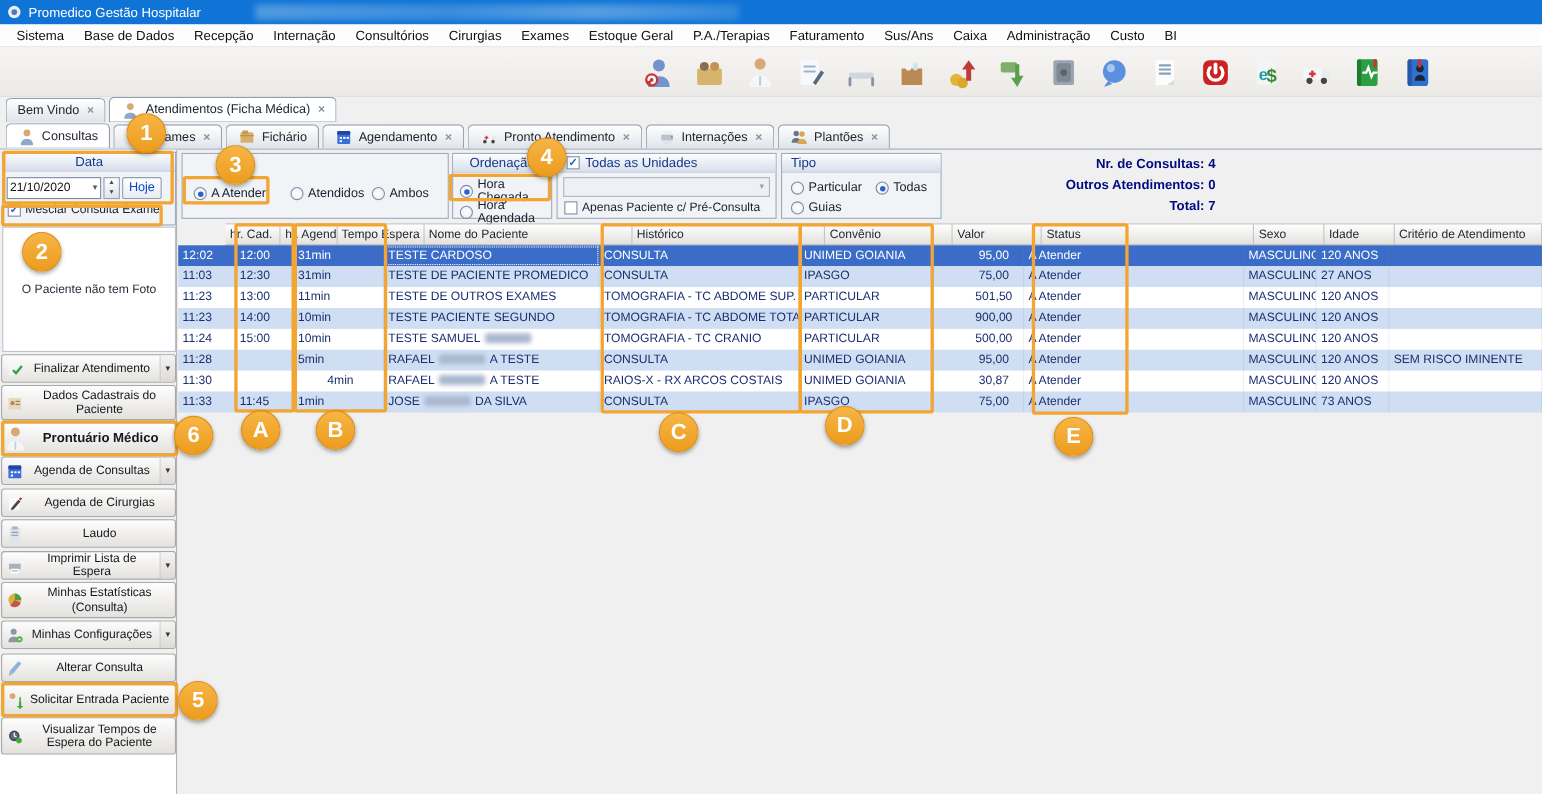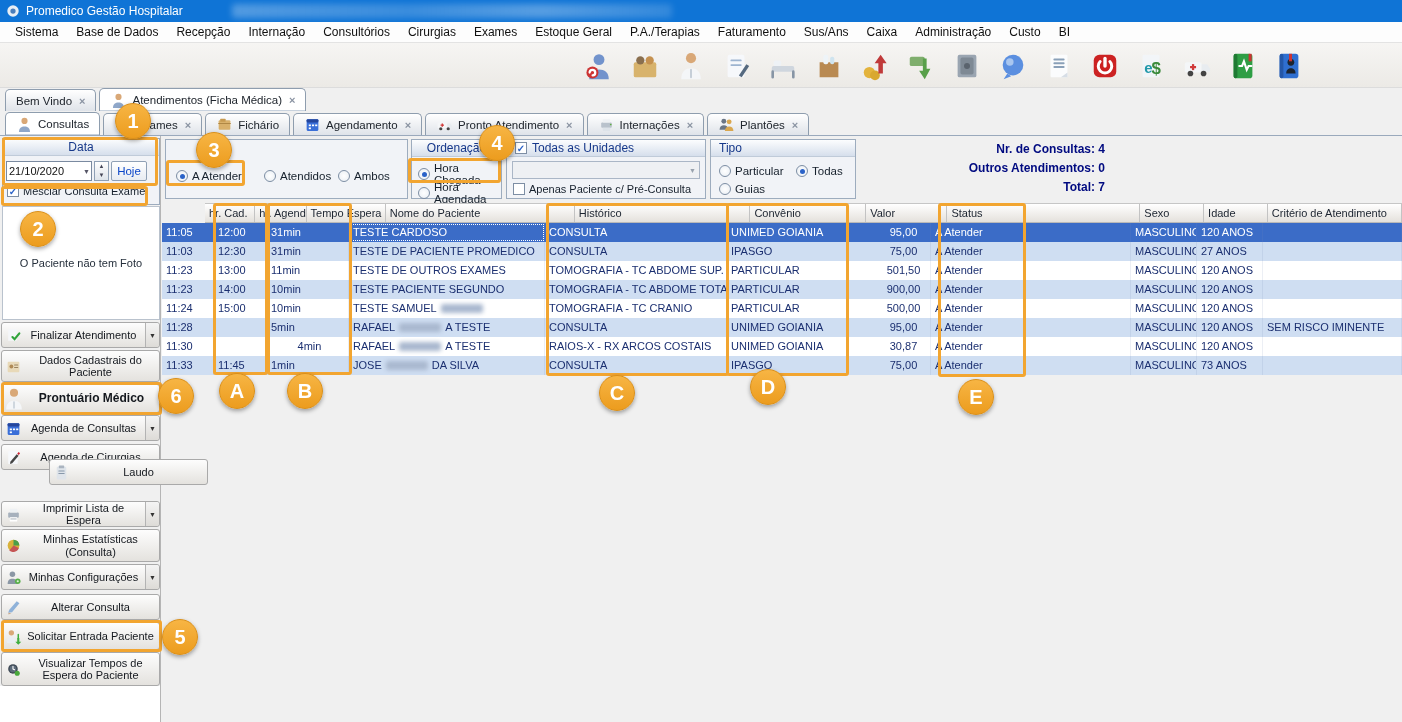--- a/index.html
+++ b/index.html
@@ -428,21 +428,21 @@
       <div class="side-btn" style="top: 444px; height: 26px;">
         <div class="sb-icon">
           <svg width="17" height="17" viewBox="0 0 16 16">
             <rect x="3" y="2" width="9" height="12" rx="0.5" fill="#f6f8fb"></rect>
             <path d="M5 12l6-7 1.8 1.4-6 7L4.8 14z" fill="#444"></path>
             <path d="M11.5 4.5l1.3-1.6 1.4 1.1-1.3 1.7z" fill="#c23"></path>
           </svg>
         </div>
         <div class="sb-label">Agenda de Cirurgias</div>
       </div>
-      <div class="side-btn" style="top: 459px; height: 26px; margin-left: 48px;">
+      <div class="side-btn" style="top: 472px; height: 26px;">
         <div class="sb-icon">
           <svg width="17" height="17" viewBox="0 0 16 16">
             <rect x="3.5" y="2.5" width="9" height="12" rx="1" fill="#dfe4ea"></rect>
             <rect x="5.5" y="1.5" width="5" height="2.5" rx="0.5" fill="#aab4c0"></rect>
             <path d="M5.5 6.5h5M5.5 9h5" fill="none" stroke="#8898aa" stroke-width="1" stroke-linecap="round"></path>
           </svg>
         </div>
         <div class="sb-label">Laudo</div>
       </div>
       <div class="side-btn" style="top: 501px; height: 26px;">
@@ -584,21 +584,21 @@
         <div class="hcell" style="width: 182px;">Histórico</div>
         <div class="hcell" style="width: 120px;">Convênio</div>
         <div class="hcell" style="width: 84px;">Valor</div>
         <div class="hcell" style="width: 200px;">Status</div>
         <div class="hcell" style="width: 66px;">Sexo</div>
         <div class="hcell" style="width: 66px;">Idade</div>
         <div class="hcell" style="width: 139px;">Critério de Atendimento</div>
       </div>
     <div id="grid-body">
         <div class="trow sel">
-          <div class="tcell" style="width: 52px;">11:05</div>
+          <div class="tcell" style="width: 52px;">12:02</div>
           <div class="tcell" style="width: 53px;">12:00</div>
           <div class="tcell" style="width: 82px;">31min</div>
           <div class="tcell focus-cell" style="width: 196px;"><span>TESTE CARDOSO</span></div>
           <div class="tcell" style="width: 182px;">CONSULTA</div>
           <div class="tcell" style="width: 120px;">UNIMED GOIANIA</div>
           <div class="tcell num" style="width: 84px;">95,00</div>
           <div class="tcell" style="width: 200px;">A Atender</div>
           <div class="tcell" style="width: 66px;">MASCULINO</div>
           <div class="tcell" style="width: 66px;">120 ANOS</div>
           <div class="tcell" style="width: 139px;"></div>

